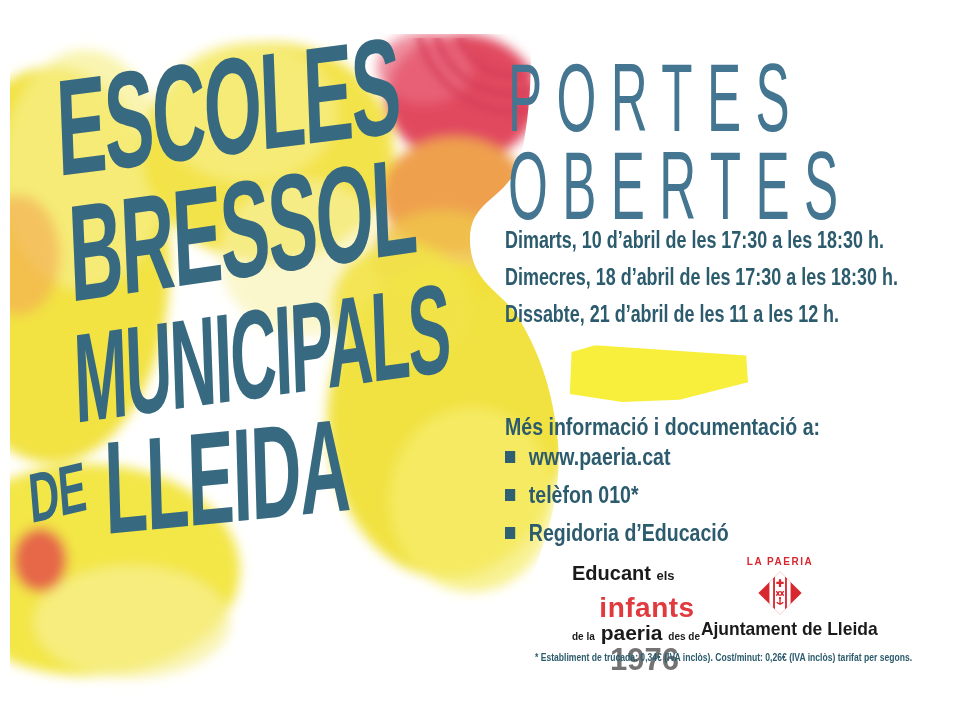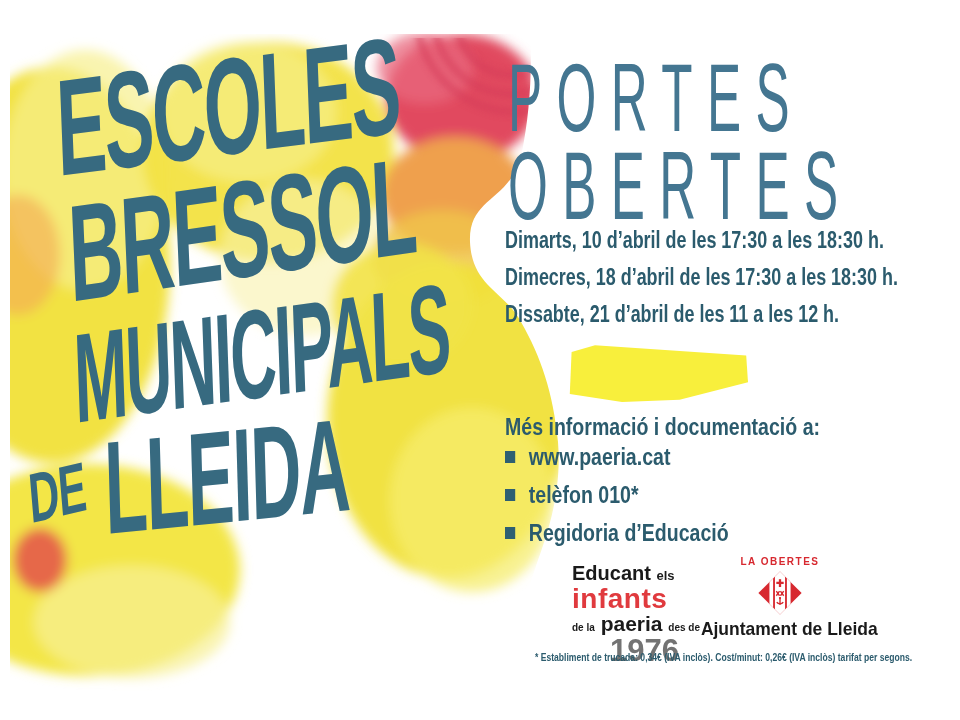--- a/index.html
+++ b/index.html
@@ -35,21 +35,21 @@
   #info-list{position:absolute;left:505px;top:444px;margin:0;padding:0;list-style:none;
              transform:scaleX(0.85);transform-origin:left top;}
   #info-list li{display:flex;align-items:flex-start;margin:0 0 12px 0;}
   .bullet-square{width:12px;height:12px;background:#2e5f72;margin:7px 16px 0 0;flex:none;}
   .info-label{font-size:23px;font-weight:bold;color:#2b5b6d;white-space:nowrap;line-height:26px;}
 
   
   #educant{position:absolute;left:572px;top:563px;width:150px;color:#1a1a1a;line-height:1;}
   .edu-l1{font-size:20px;font-weight:bold;margin:0;}
   .edu-l1 .small{font-size:13px;}
-  .edu-l2{font-size:28px;font-weight:bold;color:#e03a3e;margin:2px 0 0 0;letter-spacing:0.5px;}
+  .edu-l2{font-size:28px;font-weight:bold;color:#e03a3e;margin:11px 0 0 0;letter-spacing:0.5px;text-align:center;}
   .edu-l3{font-size:21px;font-weight:bold;margin:0;}
   .edu-l3 .small{font-size:10px;}
   .edu-l4{font-size:31px;font-weight:bold;color:#737373;margin:1px 0 0 38px;}
 
   
   #paeria{position:absolute;left:694px;top:556px;width:172px;text-align:center;}
   #paeria-name{font-size:10px;font-weight:bold;color:#d7282f;letter-spacing:1.5px;margin:0;}
   #coat{display:block;margin:3px auto 2px auto;}
   #paeria-caption{font-size:19px;font-weight:bold;color:#1a1a1a;margin:0;white-space:nowrap;
                   transform:scaleX(0.92);transform-origin:center top;}
@@ -145,21 +145,21 @@
   <p class="edu-l2">infants</p>
   <p class="edu-l3">
     <span class="small">de la</span>
     <span>paeria</span>
     <span class="small">des de</span>
   </p>
   <p class="edu-l4">1976</p>
 </div>
 
 <div id="paeria">
-  <p id="paeria-name">LA OBERTES</p>
+  <p id="paeria-name">LA PAERIA</p>
   <svg id="coat" width="46" height="46" viewBox="0 0 100 100" aria-hidden="true">
     <defs>
         <clipPath id="dm">
           <polygon points="50,3 97,50 50,97 3,50"></polygon>
         </clipPath>
       </defs>
     <polygon points="50,3 97,50 50,97 3,50" fill="#d7282f"></polygon>
     <g clip-path="url(#dm)">
       <rect x="27" y="0" width="8" height="100" fill="#ffffff"></rect>
       <rect x="65" y="0" width="8" height="100" fill="#ffffff"></rect>

